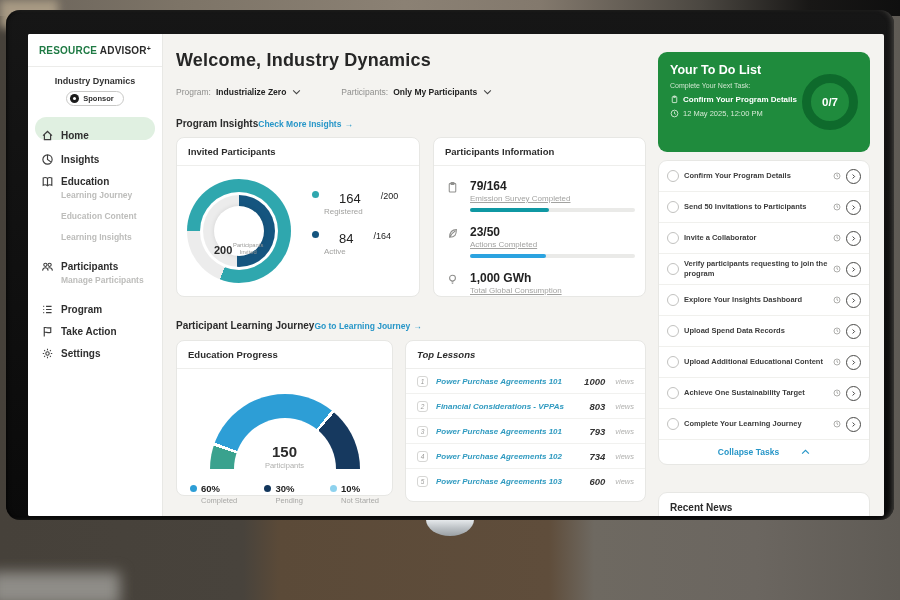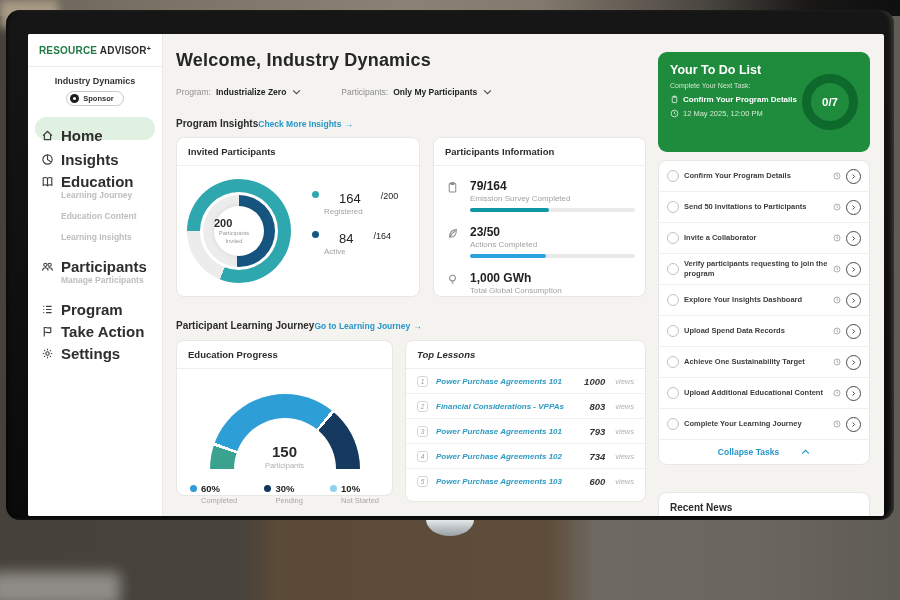--- a/index.html
+++ b/index.html
@@ -26,21 +26,21 @@
   .sb{position:absolute;left:0;top:0;width:135px;height:100%;background:#fff;border-right:1px solid #e8e8e5;padding-top:11px;}
   .logo{text-align:center;font-size:10px;font-weight:bold;letter-spacing:.2px;padding-bottom:10px;border-bottom:1px solid #ececea;}
   .logo .res{color:#1f7a44;} .logo .adv{color:#2b2b2b;} .logo .plus{color:#2b2b2b;font-size:7px;vertical-align:top;}
   .account{padding:9px 0 3px;text-align:center;}
   .acct-name{font-size:9px;font-weight:bold;color:#333;}
   .badge{display:inline-flex;align-items:center;gap:4px;margin-top:5px;border:1px solid #c9c9c7;border-radius:10px;
     padding:2px 9px 2px 3px;font-size:7.5px;color:#2e2e2e;font-weight:bold;background:#fff;}
   .badge-dot{width:9px;height:9px;border-radius:50%;background:#1c1c1c;position:relative;flex:none;}
   .badge-dot::after{content:"";position:absolute;left:3px;top:3px;width:3px;height:3px;border-radius:50%;background:#fff;}
   .menu{margin-top:7px;}
-  .sb-item{display:flex;align-items:center;gap:7px;height:22px;padding:14px 10px 0 13px;font-size:15px;font-weight:bold;color:#2e2e2e;cursor:pointer;}
+  .sb-item{display:flex;align-items:center;gap:7px;height:22px;padding:14px 10px 0 13px;font-size:10px;font-weight:bold;color:#2e2e2e;cursor:pointer;}
   .sb-item.active{background:#e0f0e1;border-radius:13px;margin:1px 7px;padding-left:6px;height:23px;}
   .icn{width:13px;height:13px;color:#3d3d3d;flex:none;}
   .sb-sub{height:21px;line-height:21px;padding-left:33px;font-size:8.5px;color:#bdbdbb;font-weight:bold;cursor:pointer;}
 
   
   .main{position:absolute;left:148px;top:0;width:470px;height:100%;}
   .welcome{position:absolute;top:16px;left:0;font-size:18px;font-weight:bold;color:#262626;letter-spacing:.2px;}
   .filters{position:absolute;top:53px;left:0;display:flex;gap:40px;font-size:8.5px;align-items:center;}
   .fgroup{display:flex;align-items:center;}
   .flabel{color:#8f8f8d;}
@@ -59,36 +59,36 @@
   #card-edu{left:0;top:306px;width:217px;height:156px;}
   #card-lessons{left:229px;top:306px;width:241px;height:162px;font-style:italic;}
 
   
   .inv-body{display:flex;align-items:center;padding:13px 10px;}
   .donut{position:relative;width:104px;height:104px;border-radius:50%;
     background:conic-gradient(from 270deg,#2fa7ae 0 calc(var(--p)*1%),#ececec 0);}
   .donut-mid{position:absolute;inset:13px;background:#fff;border-radius:50%;}
   .donut-inner{position:absolute;inset:3px;border-radius:50%;
     background:conic-gradient(#15557f 0 calc(var(--p)*1%),#ececec 0);}
-  .donut-hole{position:absolute;inset:11px;background:#fff;border-radius:50%;display:flex;flex-direction:column;
-    align-items:flex-start;justify-content:center;box-shadow:0 0 5px rgba(0,0,0,.10);text-align:center;}
+  .donut-hole{position:absolute;inset:11px;background:#fff;border-radius:50%;display:flex;flex-direction:row;
+    align-items:flex-end;justify-content:center;box-shadow:0 0 5px rgba(0,0,0,.10);text-align:center;}
   .d-val{font-size:11px;font-weight:bold;color:#2b2b2b;}
   .d-lab{font-size:5.8px;color:#9a9a98;margin-top:1px;width:40px;line-height:1.25;}
   .inv-legend{margin-left:21px;}
   .leg-item{margin-bottom:15px;}
   .leg-val{font-size:13px;font-weight:normal;color:#222;display:flex;align-items:flex-start;gap:20px;}
   .leg-dot{width:7px;height:7px;border-radius:50%;flex:none;}
   .leg-frac{font-size:9px;}
   .leg-lab{font-size:8px;color:#a2a2a0;margin-left:12px;margin-top:1px;}
 
   
   .stat{position:relative;padding:0 12px 0 36px;margin-top:13px;}
   .stat-icn{position:absolute;left:12px;top:2px;width:13px;height:13px;color:#8f8f8d;}
   .stat-val{font-size:12px;font-weight:bold;color:#222;}
-  .stat-lab{font-size:8px;color:#a2a2a0;margin-top:1px;}
+  .stat-lab{font-size:8px;color:#a2a2a0;margin-top:1px;text-decoration:underline;}
   .bar{margin-top:5px;height:4px;border-radius:2px;background:#eaeae8;width:165px;}
   .bar-fill{height:100%;border-radius:2px;width:calc(var(--p)*1%);}
   .fill-teal{background:#0f98a3;} .fill-blue{background:#2ba3e0;}
 
   
   .gauge-wrap{position:relative;width:150px;height:76px;margin:25px auto 0;overflow:hidden;}
   .gauge-arc{position:absolute;left:0;top:0;width:150px;height:150px;border-radius:50%;
     background:conic-gradient(from 270deg,
       #3aa28e 0 calc(var(--a)*0.5%),
       #fff calc(var(--a)*0.5%) calc(var(--a)*0.5% + 0.7%),
@@ -517,36 +517,36 @@
               </svg>
             </span>
         <span class="go">
               <svg viewBox="0 0 16 16" fill="none" stroke="currentColor" stroke-width="2.2">
                 <path d="M6 3.5L10.5 8 6 12.5"></path>
               </svg>
             </span>
       </div>
       <div class="task">
         <span class="chk"></span>
+        <span class="task-label">Upload Additional Educational Content</span>
+        <span class="tclock">
+              <svg viewBox="0 0 16 16" fill="none" stroke="currentColor" stroke-width="1.6">
+                <circle cx="8" cy="8" r="6"></circle>
+                <path d="M8 4.5V8l2.3 1.5"></path>
+              </svg>
+            </span>
+        <span class="go">
+              <svg viewBox="0 0 16 16" fill="none" stroke="currentColor" stroke-width="2.2">
+                <path d="M6 3.5L10.5 8 6 12.5"></path>
+              </svg>
+            </span>
+      </div>
+      <div class="task">
+        <span class="chk"></span>
         <span class="task-label">Achieve One Sustainability Target</span>
-        <span class="tclock">
-              <svg viewBox="0 0 16 16" fill="none" stroke="currentColor" stroke-width="1.6">
-                <circle cx="8" cy="8" r="6"></circle>
-                <path d="M8 4.5V8l2.3 1.5"></path>
-              </svg>
-            </span>
-        <span class="go">
-              <svg viewBox="0 0 16 16" fill="none" stroke="currentColor" stroke-width="2.2">
-                <path d="M6 3.5L10.5 8 6 12.5"></path>
-              </svg>
-            </span>
-      </div>
-      <div class="task">
-        <span class="chk"></span>
-        <span class="task-label">Upload Additional Educational Content</span>
         <span class="tclock">
               <svg viewBox="0 0 16 16" fill="none" stroke="currentColor" stroke-width="1.6">
                 <circle cx="8" cy="8" r="6"></circle>
                 <path d="M8 4.5V8l2.3 1.5"></path>
               </svg>
             </span>
         <span class="go">
               <svg viewBox="0 0 16 16" fill="none" stroke="currentColor" stroke-width="2.2">
                 <path d="M6 3.5L10.5 8 6 12.5"></path>
               </svg>

